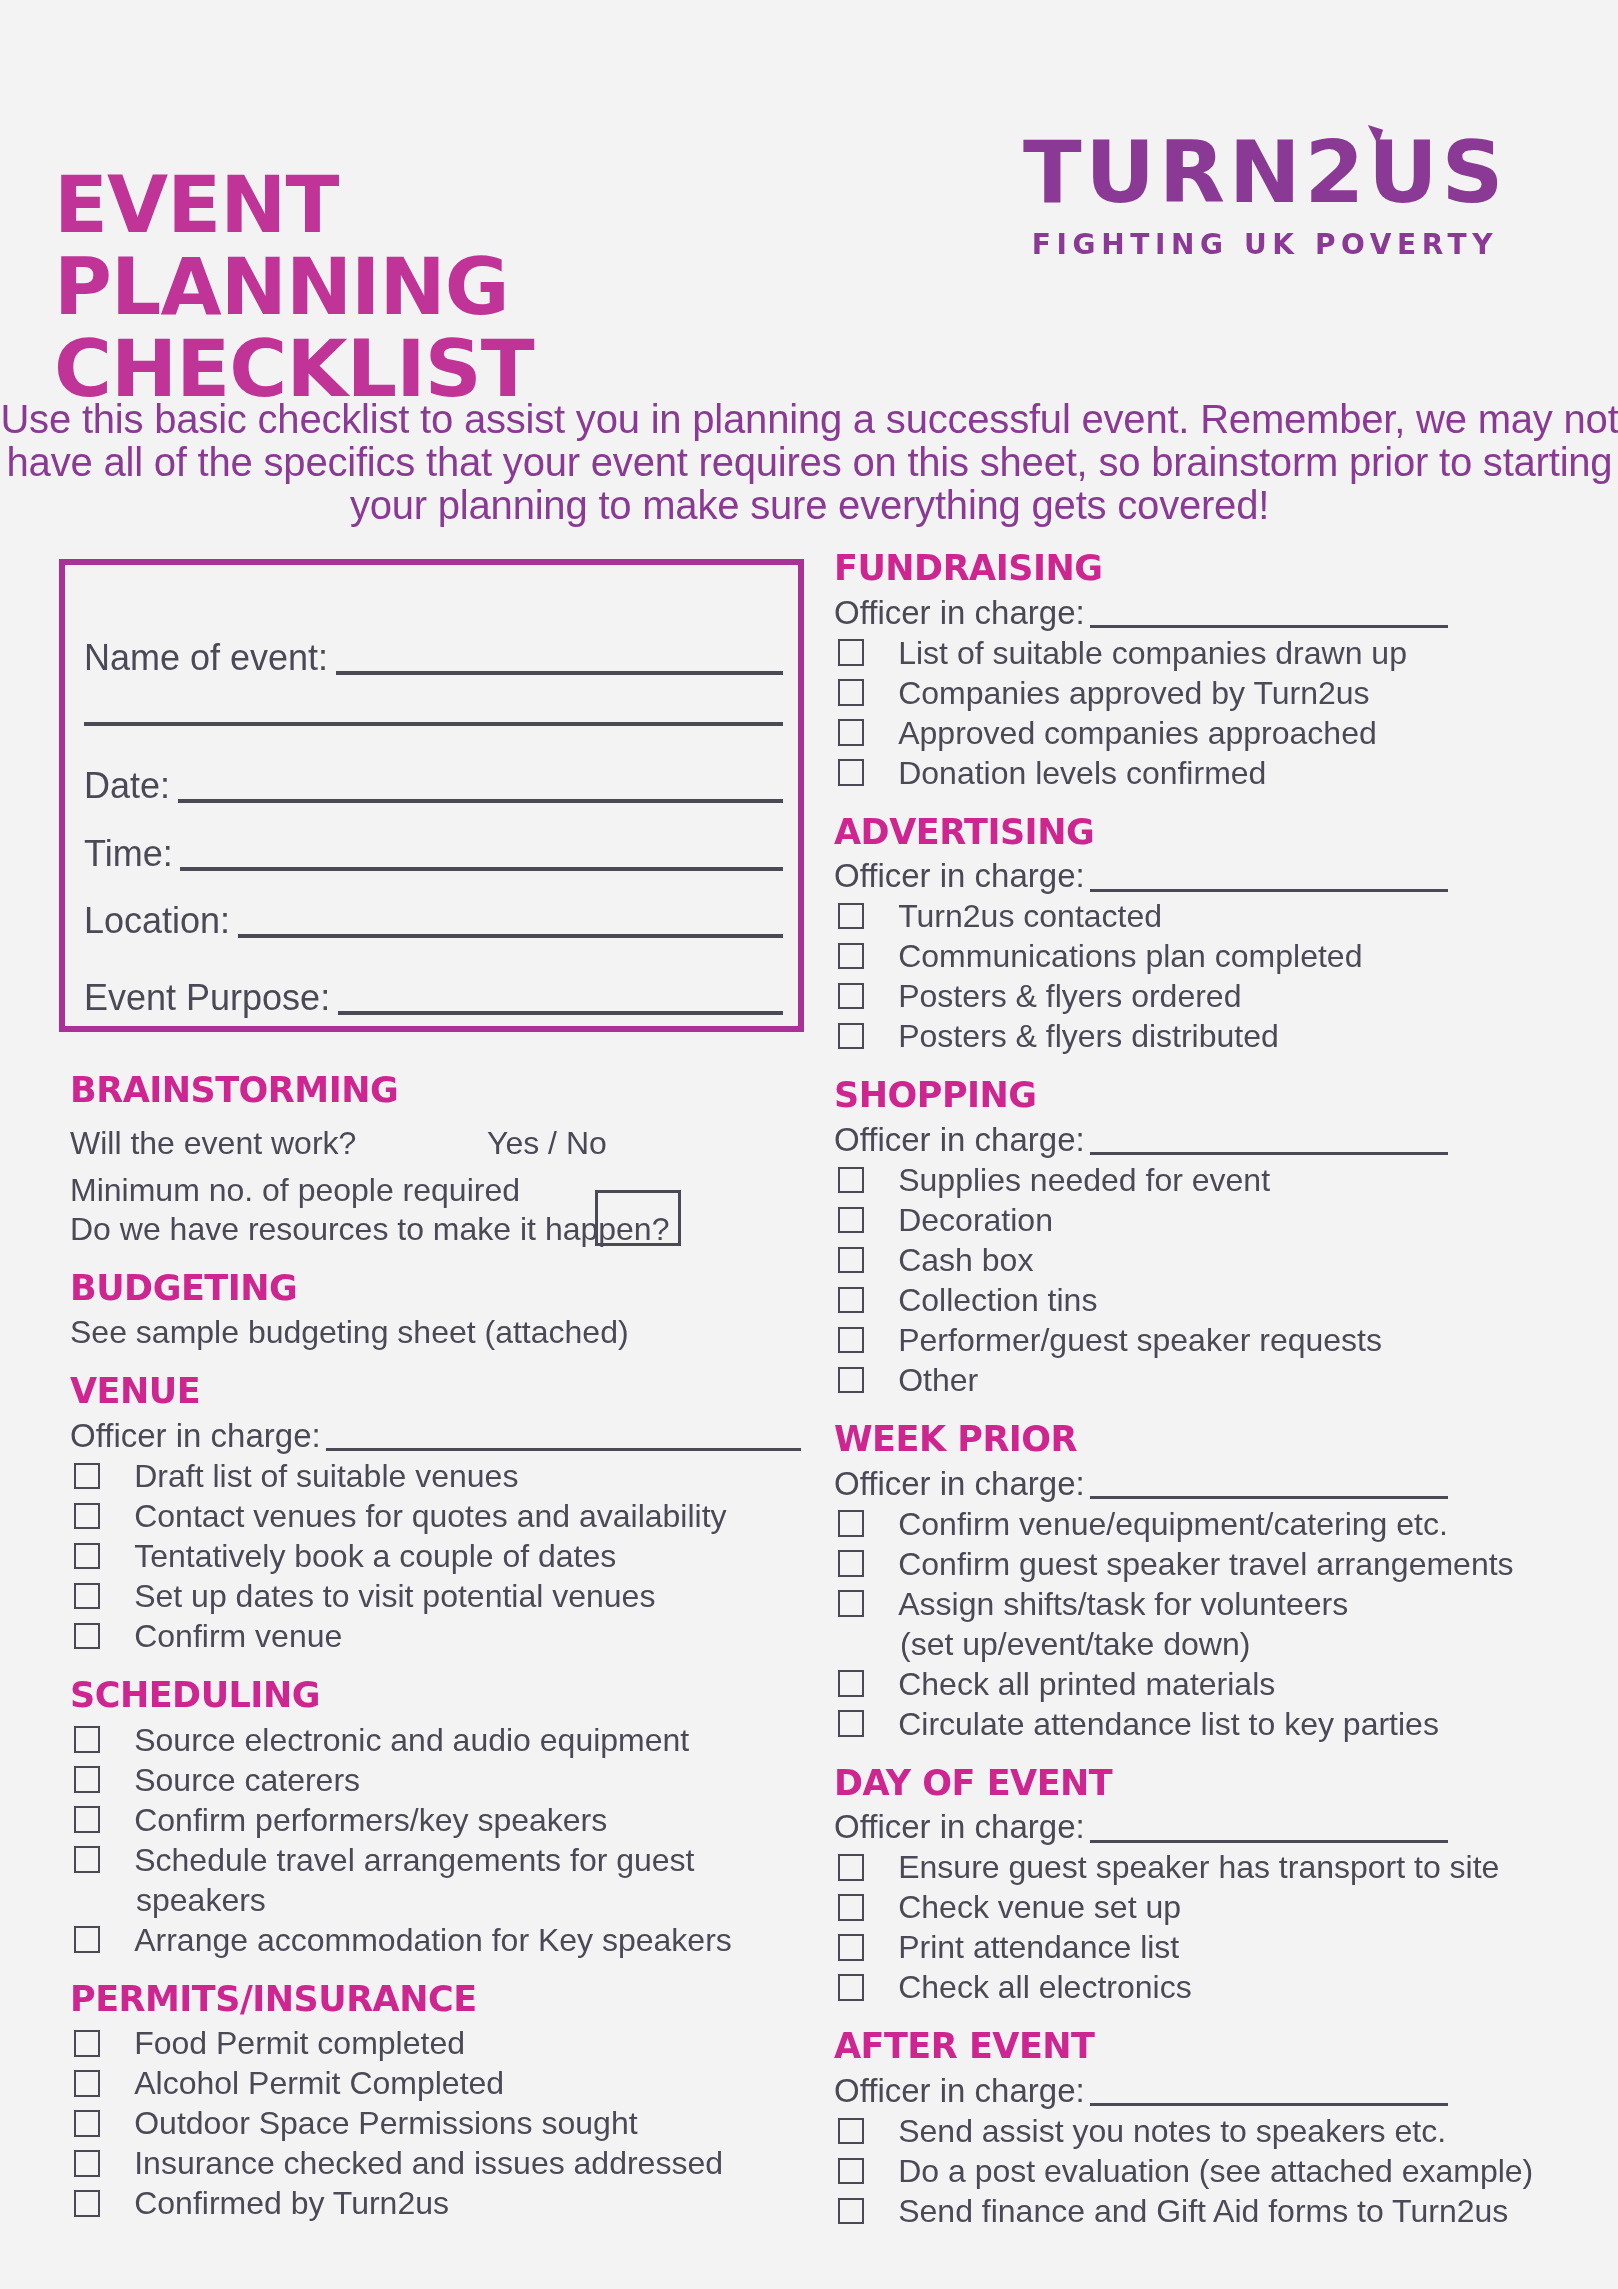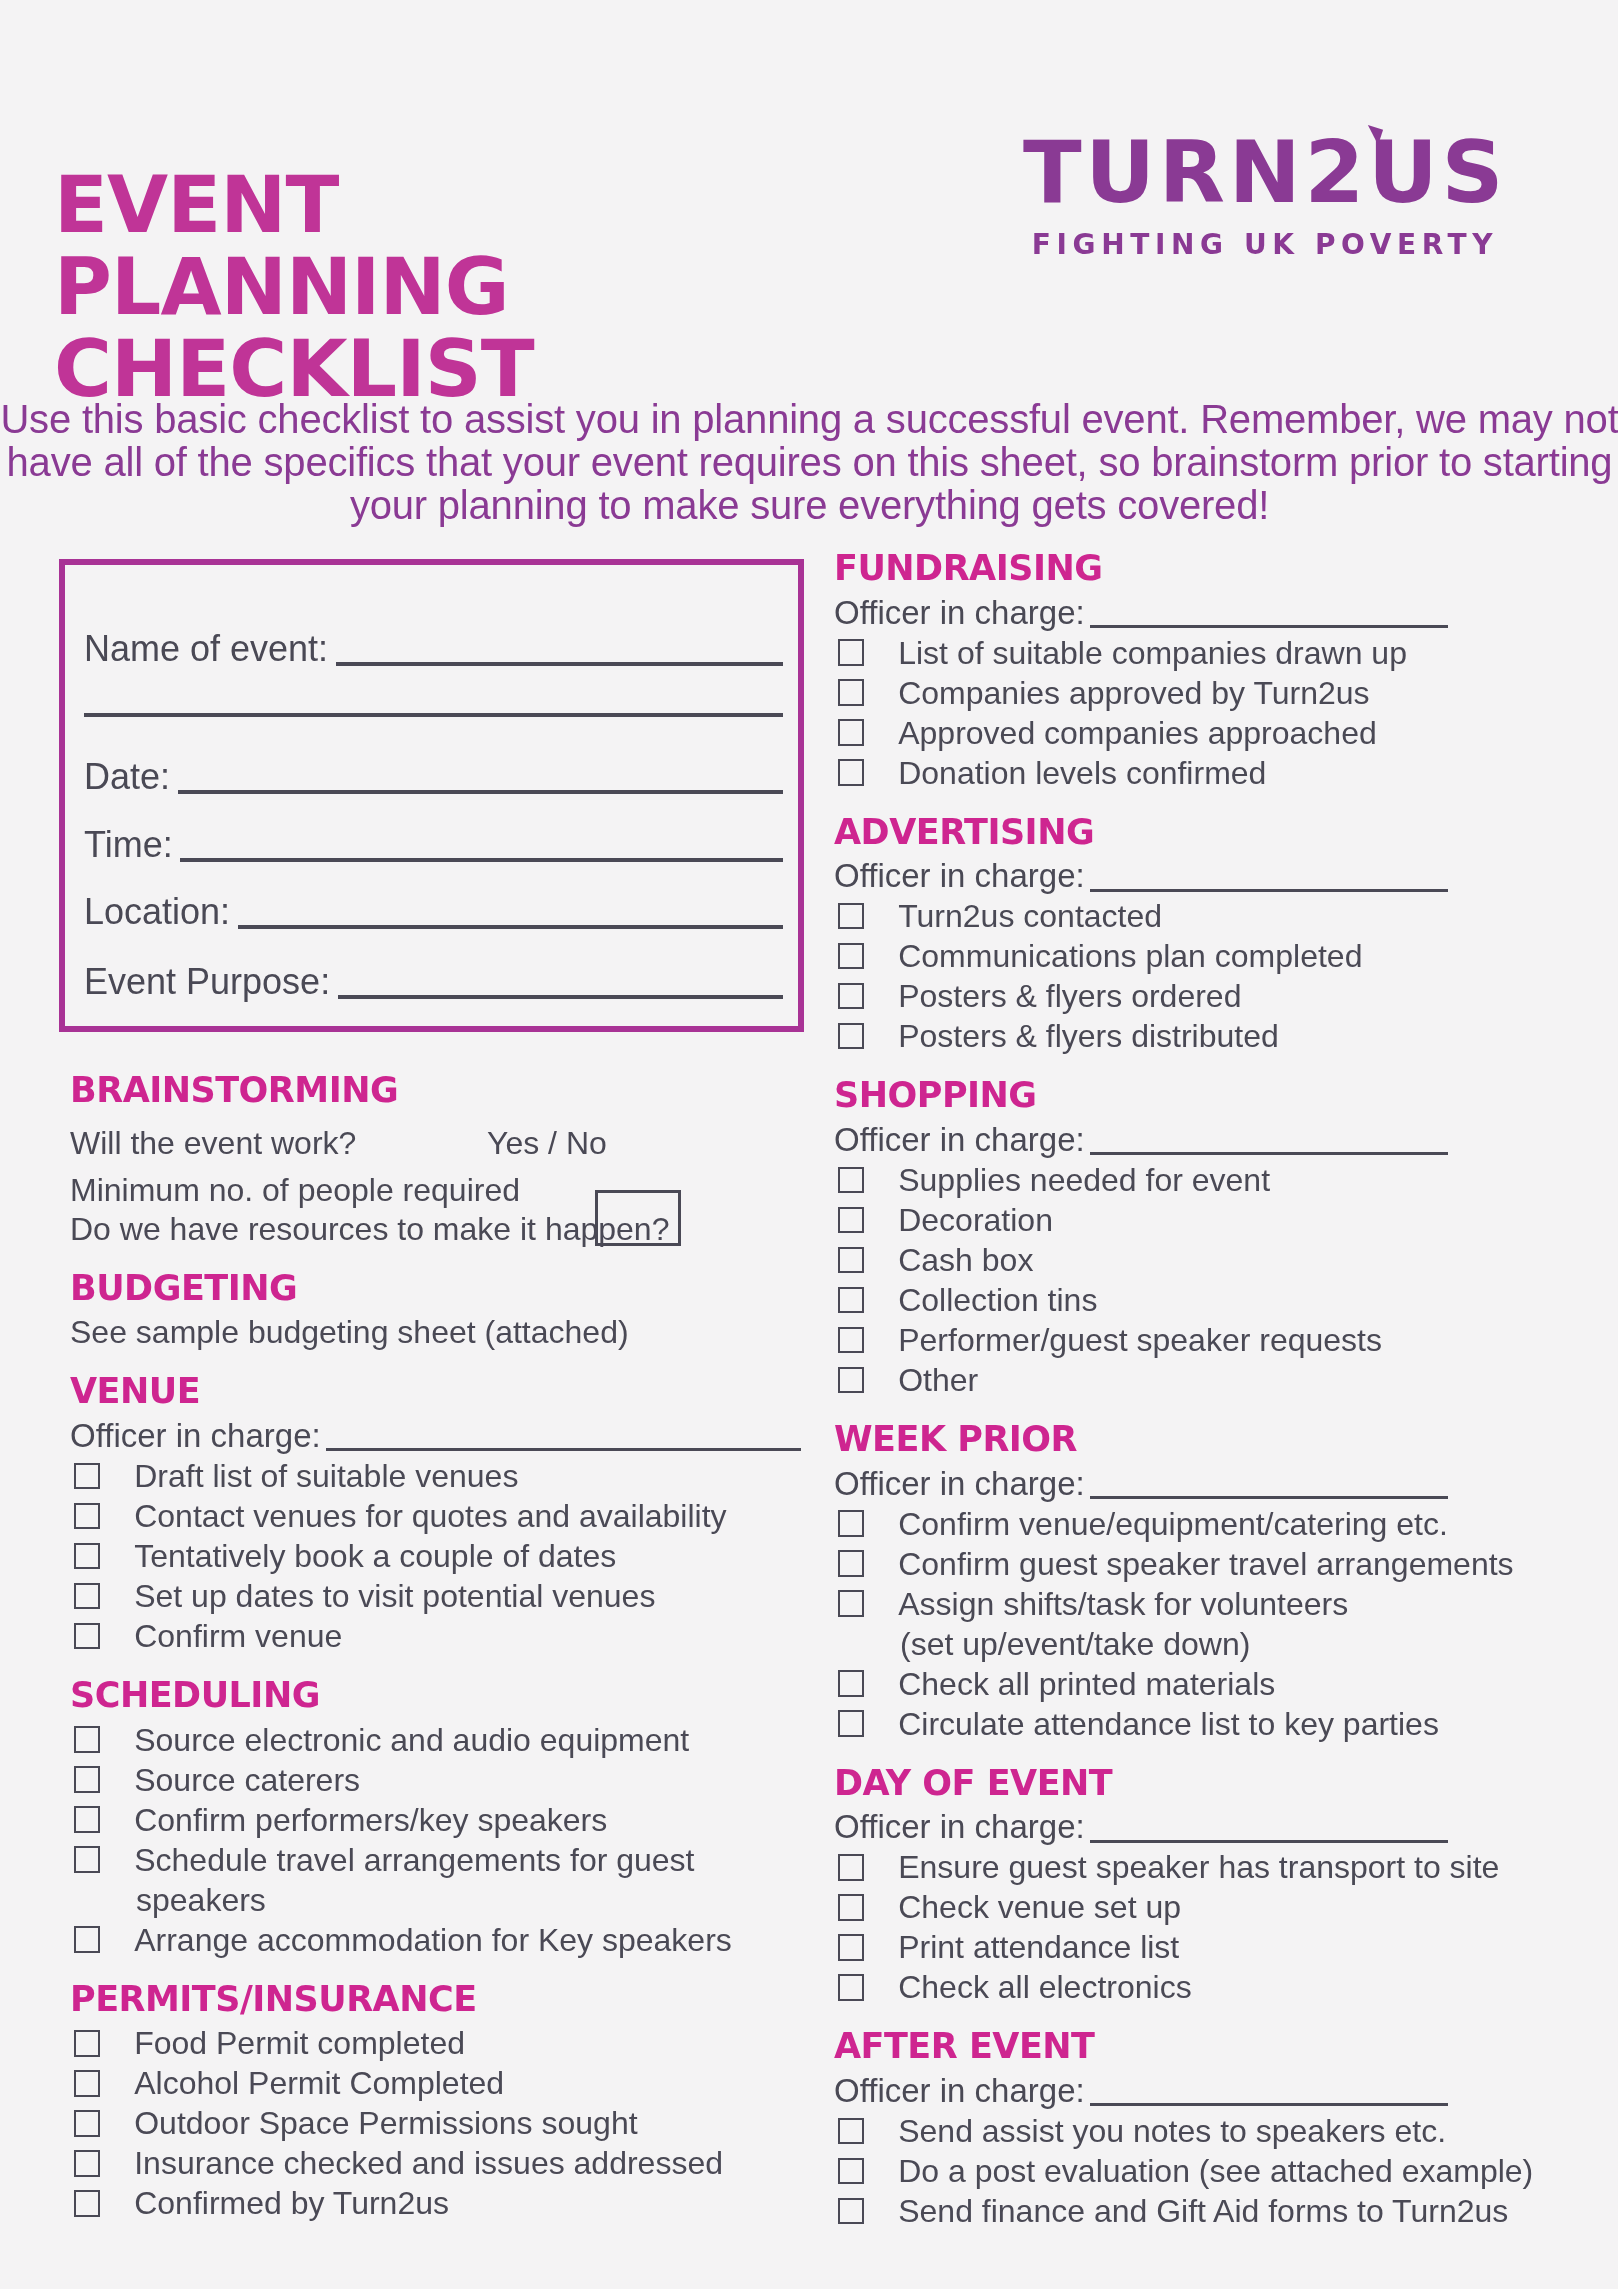--- a/index.html
+++ b/index.html
@@ -53,26 +53,26 @@
   
   .event-box{
     position:absolute;left:59px;top:559px;width:745px;height:473px;
     border:6.6px solid #a83295;box-sizing:border-box;
     padding:47px 15px 0 19px;
   }
   .box-row{display:flex;align-items:flex-end;height:43px;font-size:36px;line-height:43px;}
   .box-label{white-space:nowrap;}
   .bline{flex:1;border-bottom:4.7px solid #4a4955;margin-left:7.5px;margin-bottom:3.7px;}
   .bline.full{margin-left:0;}
-  .br-name{margin-top:15px;}
+  .br-name{margin-top:24px;}
   .br-extra{margin-top:45px;height:5.6px;}
   .br-date{margin-top:34px;}
   .br-time{margin-top:25px;}
   .br-loc{margin-top:24px;}
-  .br-purp{margin-top:27px;}
+  .br-purp{margin-top:34px;}
   
   .col{position:absolute;}
   .col-left{left:70px;top:1070px;width:731px;}
   .col-right{left:834px;top:548px;width:614px;}
   .sec{margin:0 0 19px 0;}
   .sec-title{
     margin:0 0 3.7px 0;
     font-family:"DejaVu Sans", sans-serif;
     font-weight:800;font-size:35px;line-height:41px;letter-spacing:-0.5px;
     color:#ce2590;white-space:nowrap;

